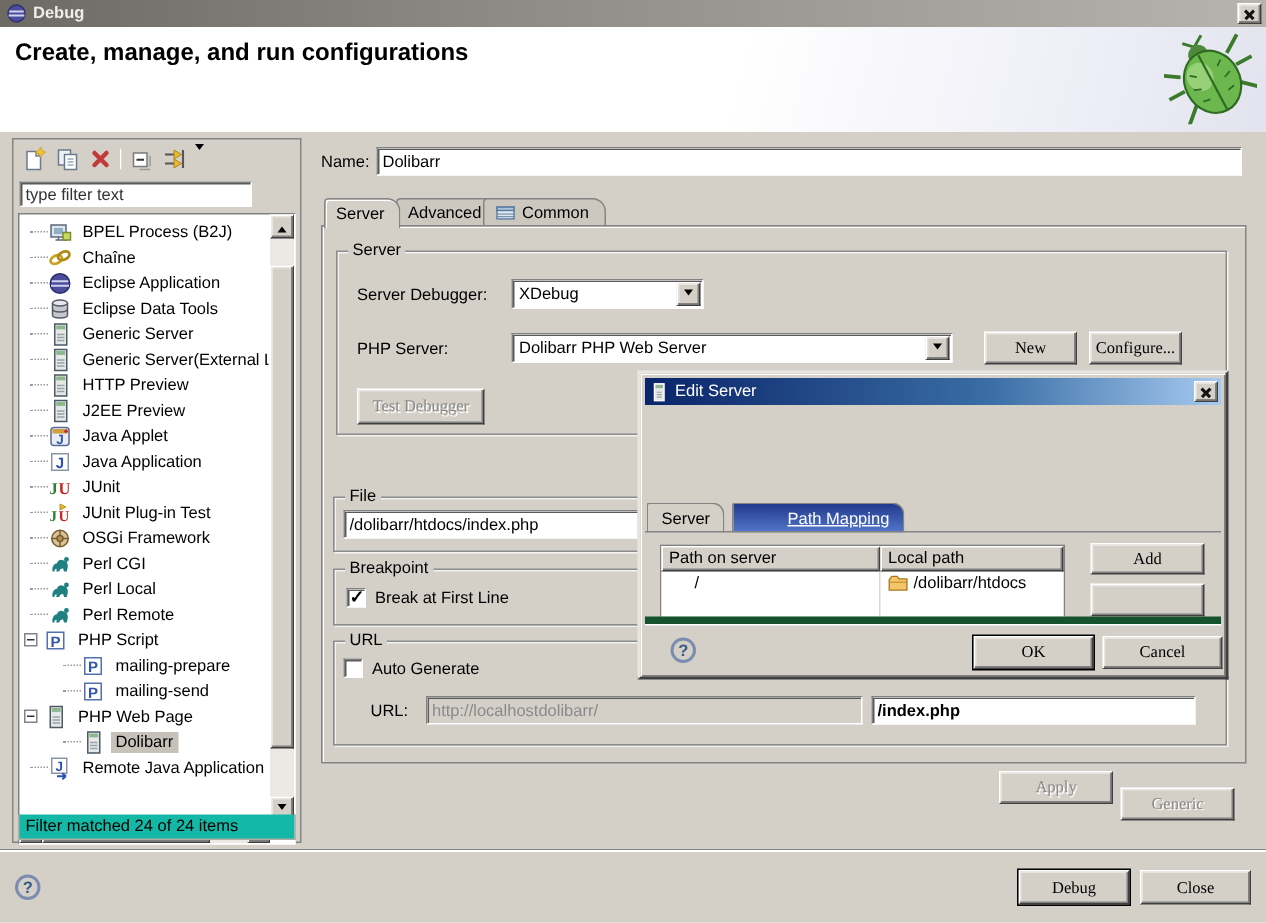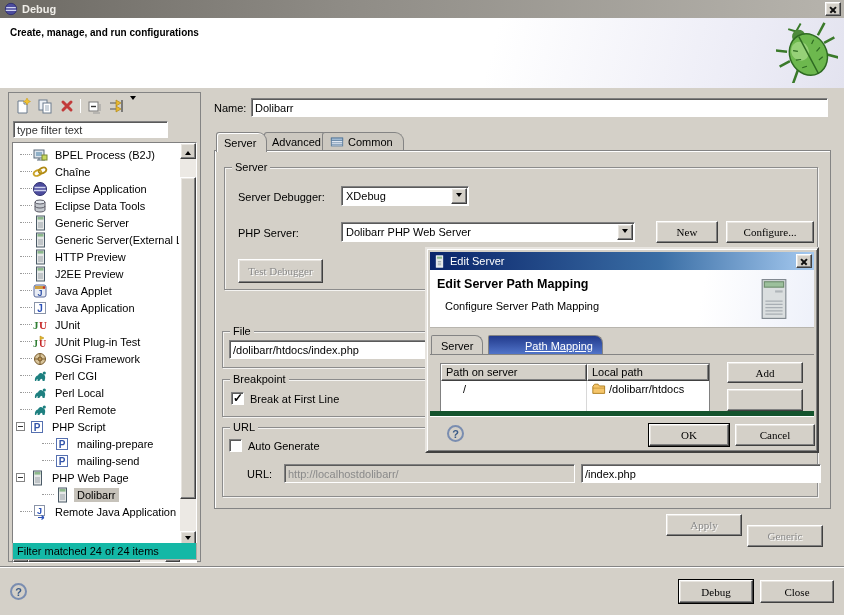--- a/index.html
+++ b/index.html
@@ -29,21 +29,21 @@
   .helpbtn { position:absolute; width:17px; height:17px; border-radius:50%; border:2px solid #7a8db0; color:#3a5a86; font-weight:bold; font-size:11px; display:flex; align-items:center; justify-content:center; background:transparent; }
   .helpbtn::after { content:"?"; }
   .xbtn { position:absolute; width:16px; height:14px; }
   .xbtn::before, .xbtn::after { content:""; position:absolute; left:3px; top:6px; width:8px; height:1.6px; background:#111; }
   .xbtn::before { transform:rotate(45deg); } .xbtn::after { transform:rotate(-45deg); }
 
   
   .titlebar { position:absolute; left:0; top:0; width:844px; height:18px; background:linear-gradient(90deg,#6d6a64,#8e8b85 40%,#b7b4ad); display:flex; align-items:center; padding:0 4px; }
   .titlebar .ttext { color:#f0eee9; font-weight:bold; margin-left:4px; }
   .banner { position:absolute; left:0; top:18px; width:844px; height:70px; background:linear-gradient(105deg,#ffffff 0%,#ffffff 58%,#ececf6 88%,#e3e3ef 100%); }
-  .banner .htext { position:absolute; left:10px; top:9px; font-size:10px; font-weight:bold; }
+  .banner .htext { position:absolute; left:10px; top:9px; font-size:16px; font-weight:bold; }
 
   
   .leftpanel { position:absolute; left:8px; top:92px; width:193px; height:470px; border:1px solid #848484; background:#d4d0c8; }
   .ltoolbar { position:absolute; left:0; top:0; right:0; height:26px; display:flex; align-items:center; gap:5px; padding:0 5px; }
   .tbicon { width:17px; height:17px; display:flex; align-items:center; justify-content:center; }
   .tbsep { width:1px; height:14px; background:#9a9a9a; border-right:1px solid #fff; }
   .filterbox { position:absolute; left:4px; top:28px; width:155px; height:17px; }
   .treebox { position:absolute; left:3px; top:49px; right:3px; height:421px; background:#fff; border:1px solid; border-color:#808080 #fff #fff #808080; }
   .treerows { position:absolute; left:1px; top:3px; right:17px; bottom:16px; overflow:hidden; }
   .trow { position:relative; height:17px; display:flex; align-items:center; white-space:nowrap; }
@@ -469,67 +469,60 @@
       </span>
   </div>
   <span class="lbl" style="left:238px; top:227px;">PHP Server:</span>
   <div class="combo" style="left:341px; top:222px; width:294px; height:20px;">
     <span class="cval">Dolibarr PHP Web Server</span>
     <span class="cbtn raised">
         <span class="arr-down" style="margin-top:1px"></span>
       </span>
   </div>
   <button class="btn raised" style="left:656px; top:221px; width:62px; height:22px;">New</button>
-  <button class="btn raised" style="left:726px; top:221px; width:88px; height:22px;">Configure...</button>
+  <button class="btn raised" style="left:726px; top:221px; width:62px; height:22px;">Configure...</button>
   <button class="btn raised disabled" style="left:238px; top:259px; width:85px; height:24px;">Test Debugger</button>
 
   <div class="group" style="left:222px; top:331px; width:596px; height:37px;">
     <span class="legend">File</span>
   </div>
   <input class="inputtxt sunken" style="left: 229px; top: 340px; width: 582px; height: 19px;" value="/dolibarr/htdocs/index.php">
 
   <div class="group" style="left:222px; top:379px; width:596px; height:38px;">
     <span class="legend">Breakpoint</span>
   </div>
   <span class="checkbox checked" style="left:231px; top:392px;"></span>
   <span class="lbl" style="left:250px; top:393px;">Break at First Line</span>
 
   <div class="group" style="left:222px; top:427px; width:596px; height:70px;">
     <span class="legend">URL</span>
   </div>
   <span class="checkbox" style="left:229px; top:439px;"></span>
   <span class="lbl" style="left:248px; top:440px;">Auto Generate</span>
   <span class="lbl" style="left:247px; top:468px;">URL:</span>
   <input class="inputtxt sunken" style="left: 284px; top: 464px; width: 291px; height: 19px; background: rgb(212, 208, 200); color: rgb(138, 138, 138);" disabled="" value="http://localhostdolibarr/">
-  <input class="inputtxt sunken" style="left: 581px; top: 464px; width: 240px; height: 19px;" value="/index.php">
+  <input class="inputtxt sunken" style="left: 581px; top: 464px; width: 216px; height: 19px; font-weight: bold;" value="/index.php">
 
   <button class="btn raised disabled" style="left:666px; top:514px; width:76px; height:22px;">Apply</button>
   <button class="btn raised disabled" style="left:747px; top:525px; width:76px; height:22px;">Generic</button>
 
   <div class="sep-h"></div>
   <span class="helpbtn" style="left:10px; top:583px;"></span>
   <button class="btn raised default" style="left:679px; top:580px; width:74px; height:23px;">Debug</button>
   <button class="btn raised" style="left:760px; top:580px; width:74px; height:23px;">Close</button>
 
   <div class="dialog">
     <div class="dlg-title">
       <svg width="13" height="15">
           <use href="#i-minitower"></use>
         </svg>
       <span class="dtext">Edit Server</span>
     </div>
     <div class="xbtn raised" style="right:5px; top:5px;"></div>
 
-    <div class="dlg-head">
-      <div style="position:absolute; left:7px; top:7px; font-size:12.5px; font-weight:bold;">Edit Server Path Mapping</div>
-      <div style="position:absolute; left:15px; top:30px;">Configure Server Path Mapping</div>
-      <svg style="position:absolute; right:26px; top:6px;" width="28" height="46">
-          <use href="#i-tower"></use>
-        </svg>
-    </div>
 
     <div class="dlgtab" style="left:4px; top:86px;">
         <span class="dtl">Server</span>
       </div>
     <div class="dlgtab active" style="left:61px; top:86px;padding-left:36px;">
         <span class="dtl">Path Mapping</span>
       </div>
     <div style="position:absolute; left:3px; top:105px; right:3px; height:1px; background:#848484;"></div>
 
     <div class="dlg-body">

